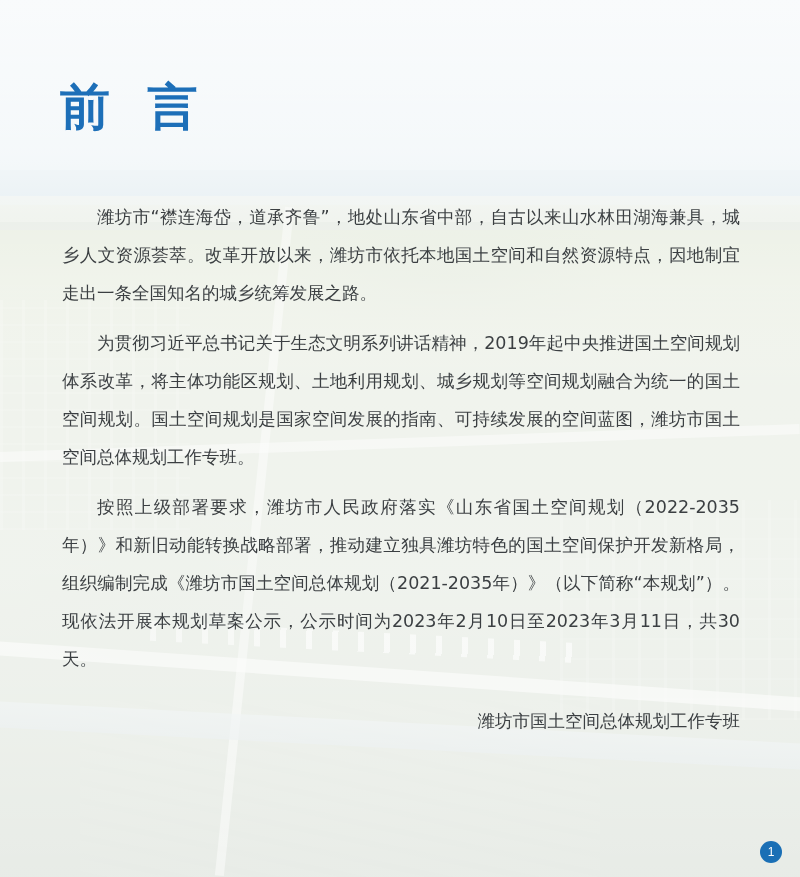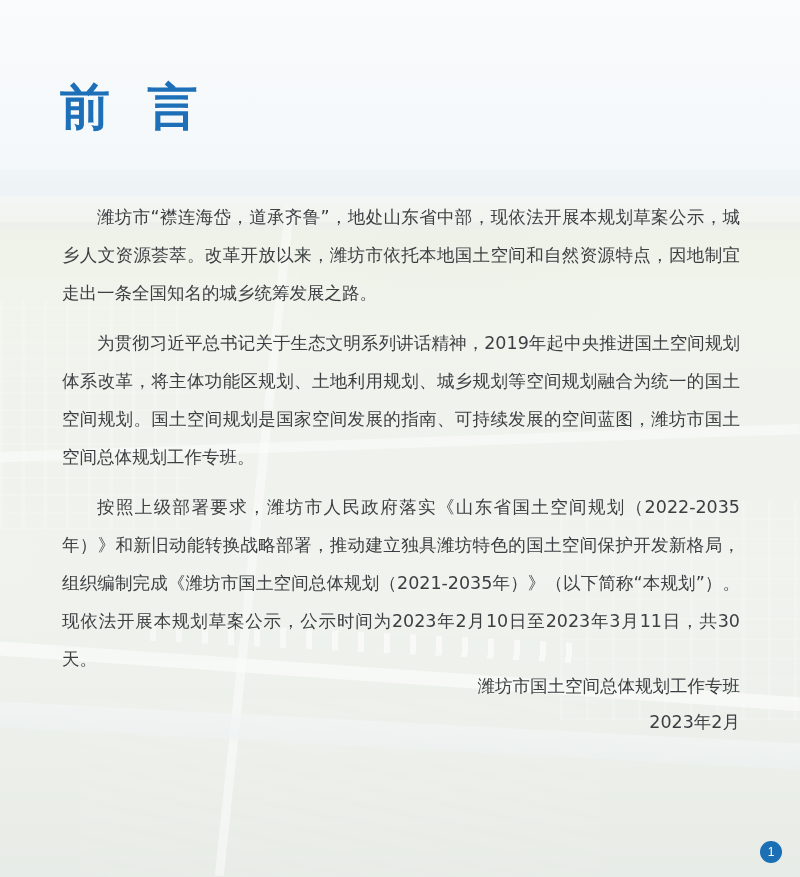--- a/index.html
+++ b/index.html
@@ -113,21 +113,21 @@
     text-indent: 2em;
     margin: 0 0 10px 0;
     font-family: "DejaVu Sans", "Liberation Sans", sans-serif;
   }
   .para.p2 { margin-top: 12px; }
   .para.p3 { margin-top: 12px; }
 
   .signature {
     position: absolute;
     right: 60px;
-    top: 668px;
+    top: 703px;
     width: 420px;
     text-align: right;
     font-size: 17.5px;
     line-height: 36px;
     color: #3b3f42;
     font-family: "DejaVu Sans", "Liberation Sans", sans-serif;
   }
 
   .page-number {
     position: absolute;
@@ -179,25 +179,24 @@
     <div class="field" style="left:30px;top:520px;width:260px;height:140px;background:radial-gradient(ellipse at center, rgba(110,140,95,0.55), rgba(140,165,120,0));"></div>
   </div>
 
   <div class="wash"></div>
 
   <div class="content">
 
     <div class="title">前 言</div>
 
     <div class="body-text">
-      <p class="para p1">潍坊市“襟连海岱，道承齐鲁”，地处山东省中部，现依法开展本规划草案公示，城乡人文资源荟萃。改革开放以来，潍坊市依托本地国土空间和自然资源特点，因地制宜走出一条全国知名的城乡统筹发展之路。</p>
+      <p class="para p1">潍坊市“襟连海岱，道承齐鲁”，地处山东省中部，自古以来山水林田湖海兼具，城乡人文资源荟萃。改革开放以来，潍坊市依托本地国土空间和自然资源特点，因地制宜走出一条全国知名的城乡统筹发展之路。</p>
       <p class="para p2">为贯彻习近平总书记关于生态文明系列讲话精神，2019年起中央推进国土空间规划体系改革，将主体功能区规划、土地利用规划、城乡规划等空间规划融合为统一的国土空间规划。国土空间规划是国家空间发展的指南、可持续发展的空间蓝图，潍坊市国土空间总体规划工作专班。</p>
       <p class="para p3">按照上级部署要求，潍坊市人民政府落实《山东省国土空间规划（2022-2035年）》和新旧动能转换战略部署，推动建立独具潍坊特色的国土空间保护开发新格局，组织编制完成《潍坊市国土空间总体规划（2021-2035年）》（以下简称“本规划”）。现依法开展本规划草案公示，公示时间为2023年2月10日至2023年3月11日，共30天。</p>
     </div>
 
     <div class="signature">
       <div>潍坊市国土空间总体规划工作专班</div>
-      <div>2023年2月</div>
     </div>
 
     <div class="page-number">1</div>
   </div>
 </div>
 
 </body></html>

